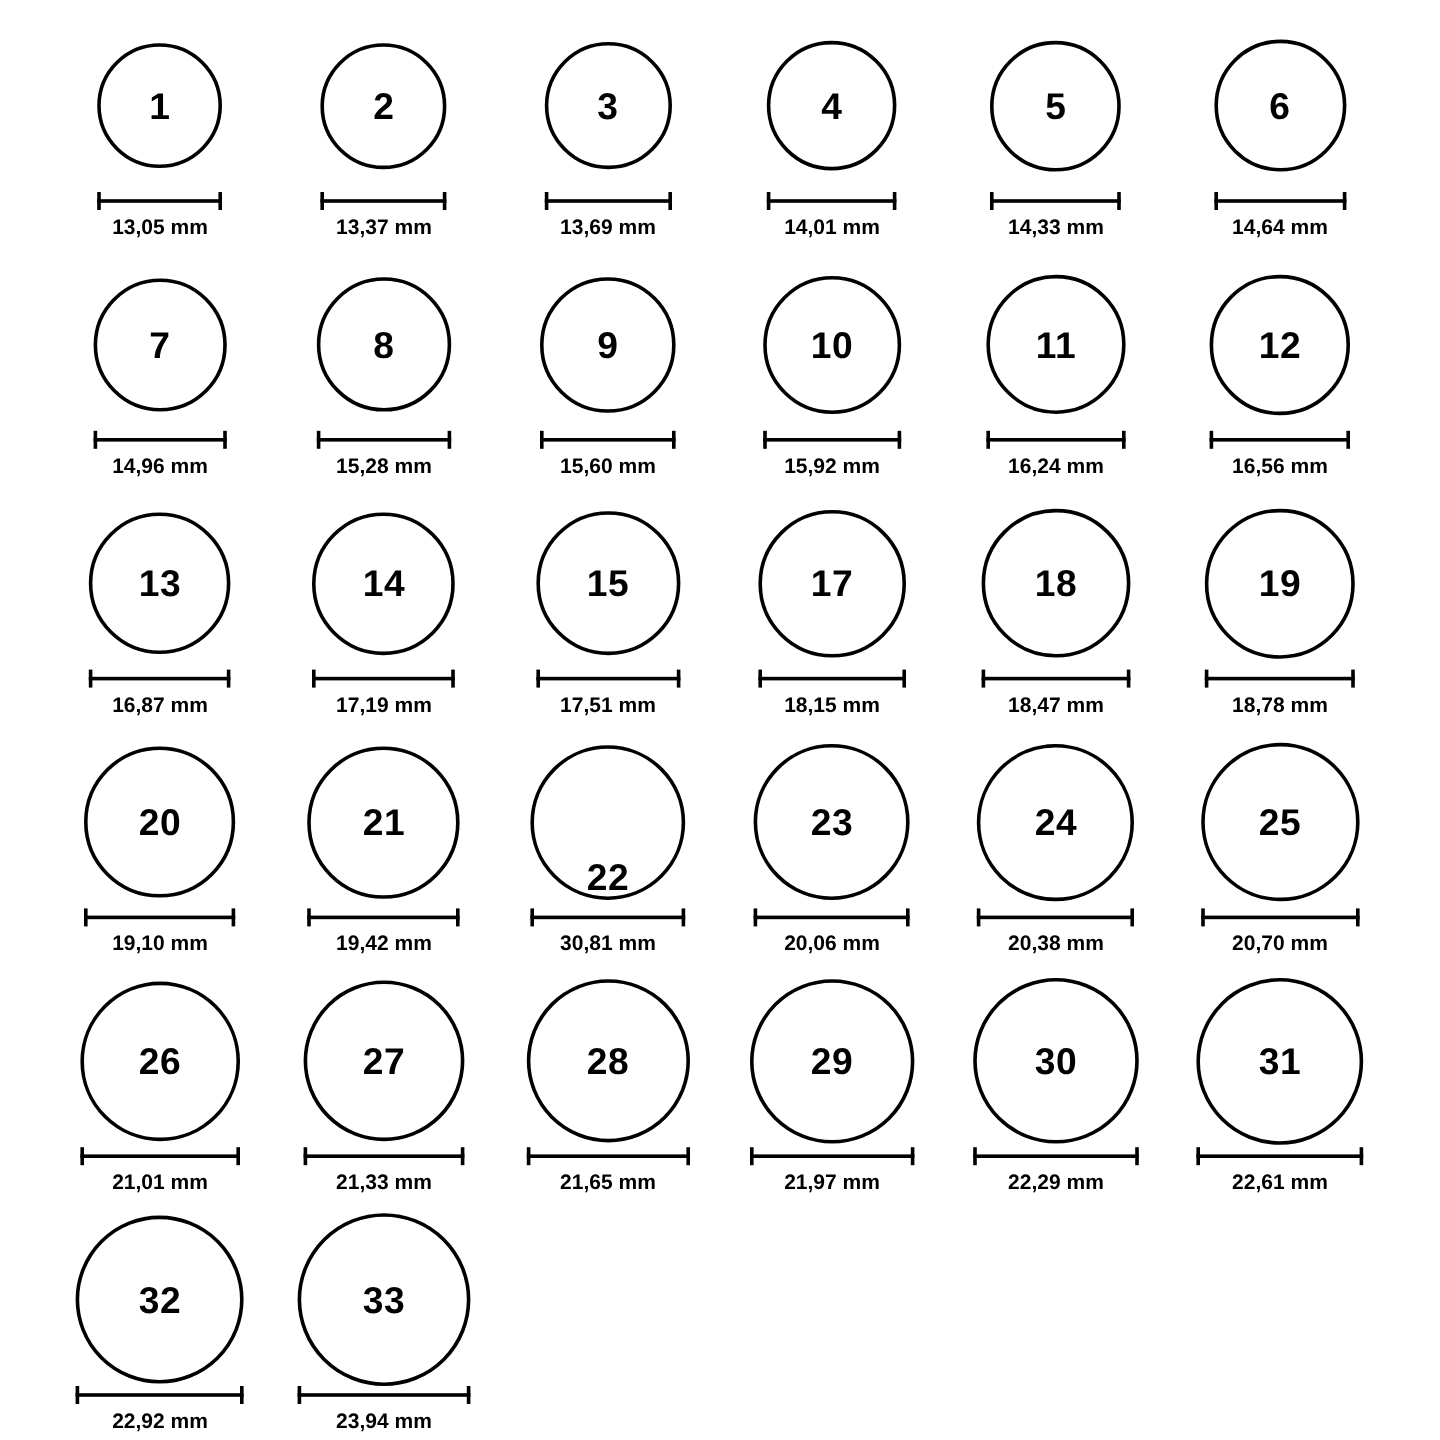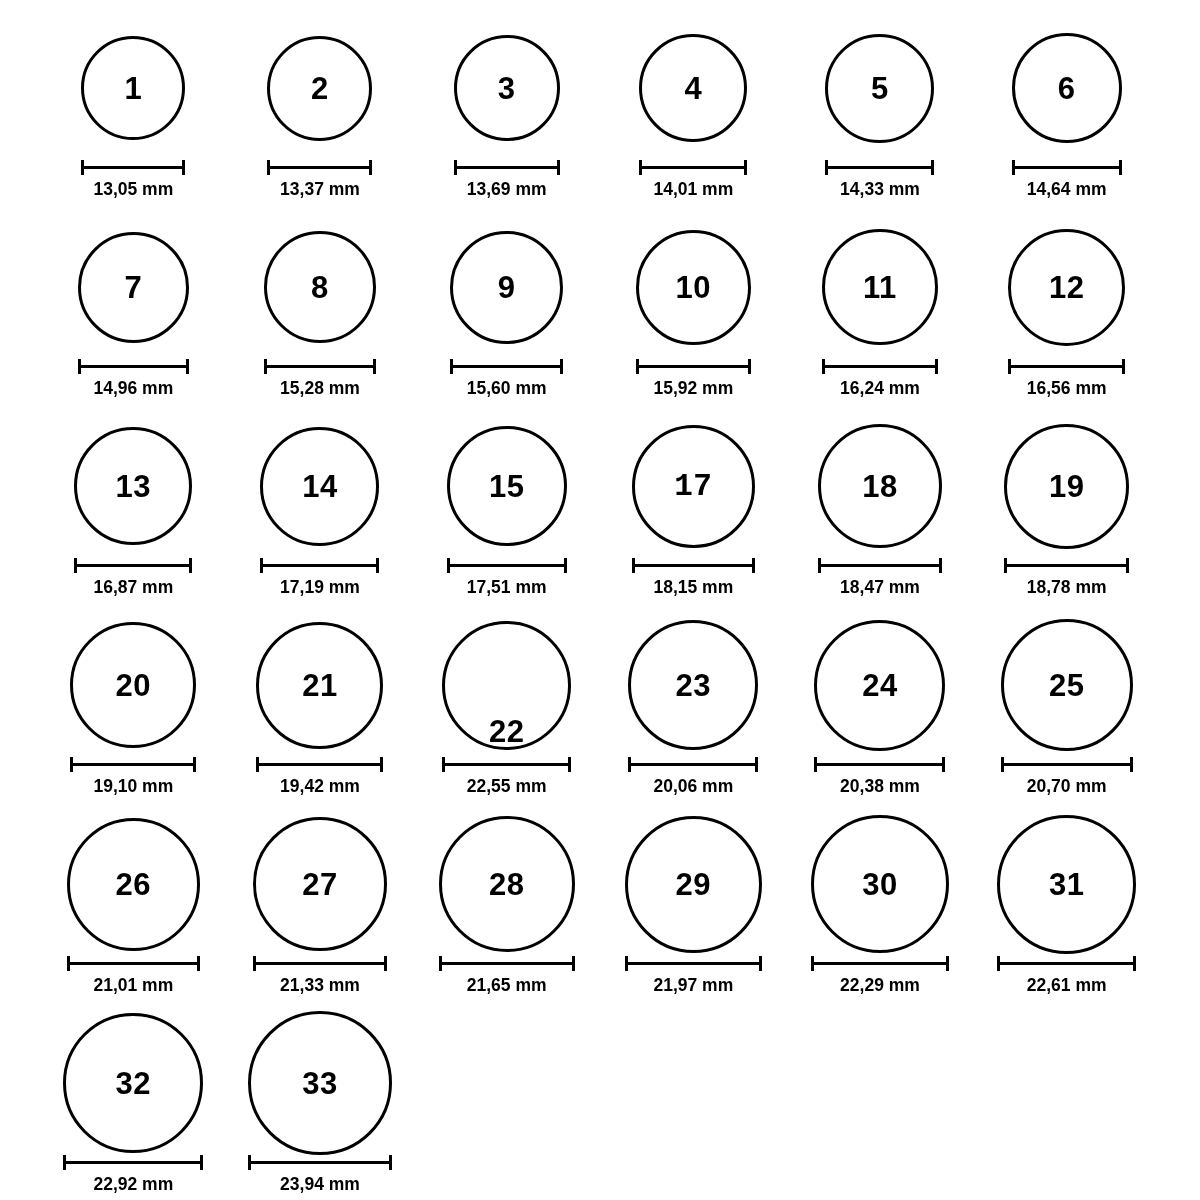--- a/index.html
+++ b/index.html
@@ -292,21 +292,21 @@
         </div>
         <div class="ruler" style="width: 120px;">
           <div class="bar"></div>
           <div class="tick left"></div>
           <div class="tick right"></div>
         </div>
         <div class="mm-label">17,51 mm</div>
       </div>
       <div class="cell">
         <div class="circle-wrap">
-          <div class="circle" style="width: 123px; height: 123px; font-family: Liberation Mono, monospace;">
+          <div class="circle" style="width: 123px; height: 123px;">
             <span class="size-num">17</span>
           </div>
         </div>
         <div class="ruler" style="width: 123px;">
           <div class="bar"></div>
           <div class="tick left"></div>
           <div class="tick right"></div>
         </div>
         <div class="mm-label">18,15 mm</div>
       </div>
@@ -366,21 +366,21 @@
         <div class="circle-wrap">
           <div class="circle" style="width: 129px; height: 129px; align-items: flex-end;">
             <span class="size-num">22</span>
           </div>
         </div>
         <div class="ruler" style="width: 129px;">
           <div class="bar"></div>
           <div class="tick left"></div>
           <div class="tick right"></div>
         </div>
-        <div class="mm-label">22,55 mm</div>
+        <div class="mm-label">30,81 mm</div>
       </div>
       <div class="cell">
         <div class="circle-wrap">
           <div class="circle" style="width: 130px; height: 130px;">
             <span class="size-num">23</span>
           </div>
         </div>
         <div class="ruler" style="width: 130px;">
           <div class="bar"></div>
           <div class="tick left"></div>

